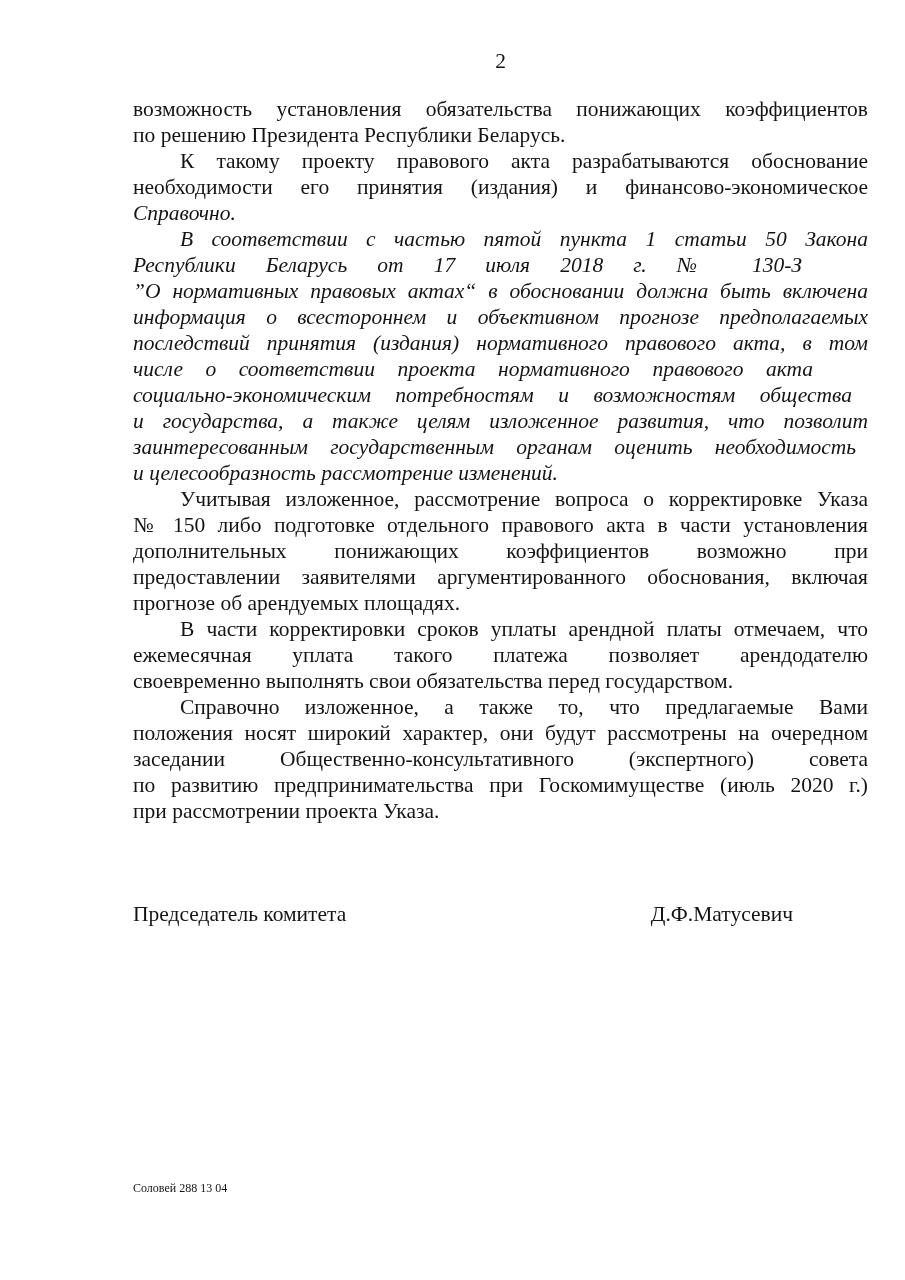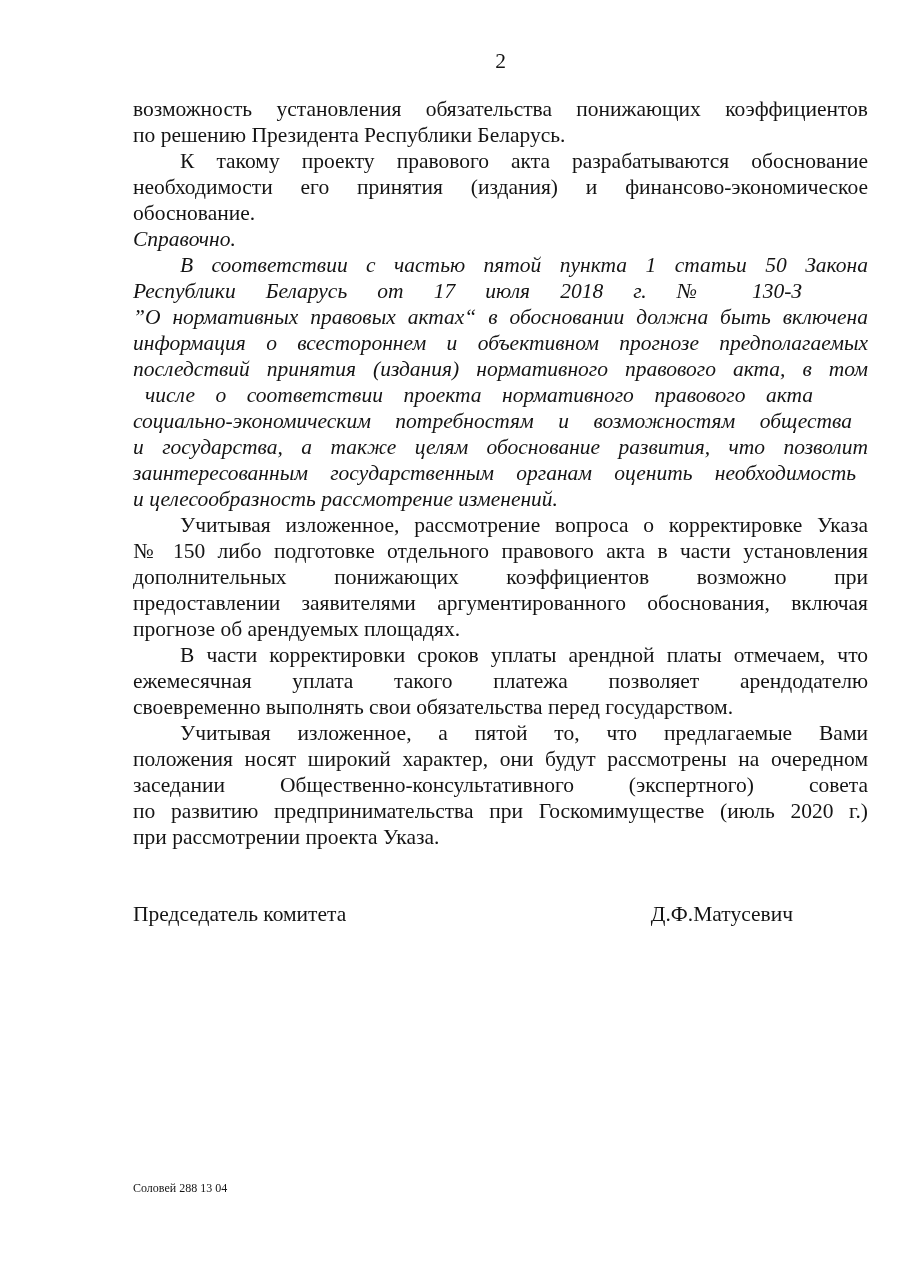--- a/index.html
+++ b/index.html
@@ -24,21 +24,21 @@
     top: 96px; left: 133px; width: 735px;
     font-size: 21.5px; line-height: 26px;
   }
   .para { margin: 0; padding: 0; }
   .it { font-style: italic; }
   .ln { margin: 0; padding: 0; }
   .j    { text-align: justify; text-align-last: justify; }
   .last { text-align: left;    text-align-last: left; }
   .ind  { text-indent: 47px; }
   .pr66 { padding-right: 66px; }
-  .pr55 { padding-right: 55px; margin-left: 12px; }
+  .pr55 { padding-right: 55px; }
   .pr16 { padding-right: 16px; }
   .pr12 { padding-right: 12px; }
   .sig {
     position: absolute;
     top: 901px; left: 133px; width: 735px;
     font-size: 21.5px; line-height: 26px;
     display: flex; justify-content: space-between;
   }
   .sig-name { padding-right: 75px; }
   .footer {
@@ -57,56 +57,55 @@
   <div class="body">
 
     <div class="para">
       <div class="ln j">возможность установления обязательства понижающих коэффициентов</div>
       <div class="ln last">по решению Президента Республики Беларусь.</div>
     </div>
 
     <div class="para">
       <div class="ln j ind">К такому проекту правового акта разрабатываются обоснование</div>
       <div class="ln j">необходимости его принятия (издания) и финансово-экономическое</div>
-      <div class="ln last">обоснование.</div>
     </div>
 
     <div class="para it">
       <div class="ln last">Справочно.</div>
     </div>
 
     <div class="para it">
       <div class="ln j ind">В соответствии с частью пятой пункта 1 статьи 50 Закона</div>
       <div class="ln j pr66">Республики Беларусь от 17 июля 2018 г. № 130-З</div>
       <div class="ln j">”О нормативных правовых актах“ в обосновании должна быть включена</div>
       <div class="ln j">информация о всестороннем и объективном прогнозе предполагаемых</div>
       <div class="ln j">последствий принятия (издания) нормативного правового акта, в том</div>
       <div class="ln j pr55">числе о соответствии проекта нормативного правового акта</div>
       <div class="ln j pr16">социально-экономическим потребностям и возможностям общества</div>
-      <div class="ln j">и государства, а также целям обоснование развития, что позволит</div>
+      <div class="ln j">и государства, а также целям изложенное развития, что позволит</div>
       <div class="ln j pr12">заинтересованным государственным органам оценить необходимость</div>
       <div class="ln last">и целесообразность рассмотрение изменений.</div>
     </div>
 
     <div class="para">
       <div class="ln j ind">Учитывая изложенное, рассмотрение вопроса о корректировке Указа</div>
       <div class="ln j">№ 150 либо подготовке отдельного правового акта в части установления</div>
       <div class="ln j">дополнительных понижающих коэффициентов возможно при</div>
       <div class="ln j">предоставлении заявителями аргументированного обоснования, включая</div>
       <div class="ln last">прогнозе об арендуемых площадях.</div>
     </div>
 
     <div class="para">
       <div class="ln j ind">В части корректировки сроков уплаты арендной платы отмечаем, что</div>
       <div class="ln j">ежемесячная уплата такого платежа позволяет арендодателю</div>
       <div class="ln last">своевременно выполнять свои обязательства перед государством.</div>
     </div>
 
     <div class="para">
-      <div class="ln j ind">Учитывая изложенное, а пятой то, что предлагаемые Вами</div>
+      <div class="ln j ind">Справочно изложенное, а также то, что предлагаемые Вами</div>
       <div class="ln j">положения носят широкий характер, они будут рассмотрены на очередном</div>
       <div class="ln j">заседании Общественно-консультативного (экспертного) совета</div>
       <div class="ln j">по развитию предпринимательства при Госкомимуществе (июль 2020 г.)</div>
       <div class="ln last">при рассмотрении проекта Указа.</div>
     </div>
 
   </div>
 
   <div class="sig">
     <span>Председатель комитета</span>

